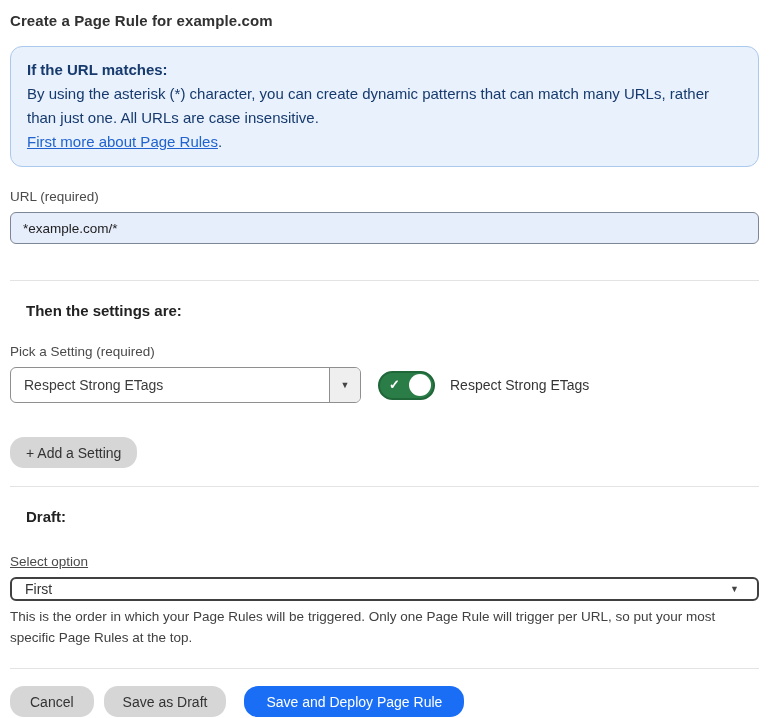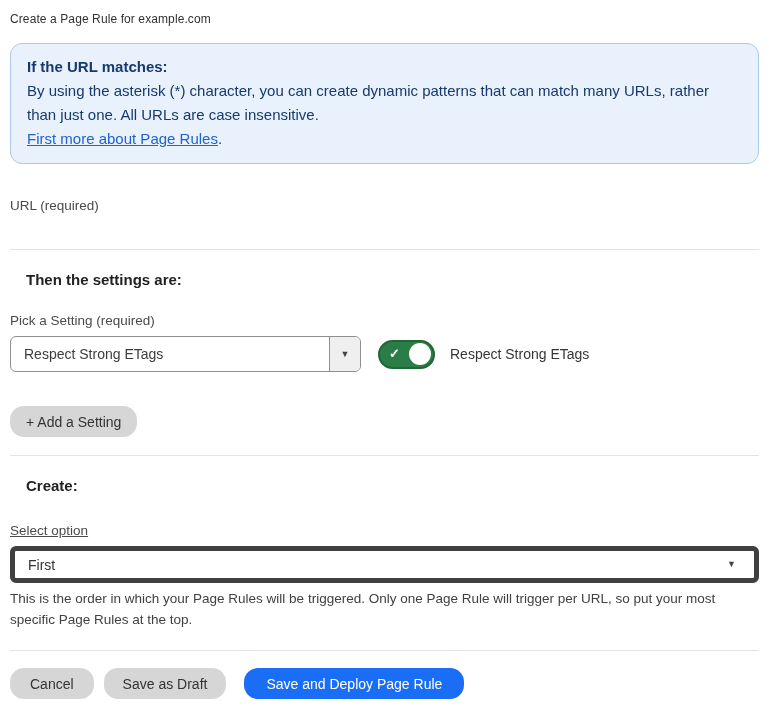--- a/index.html
+++ b/index.html
@@ -7,22 +7,22 @@
   body {
     width: 769px;
     height: 718px;
     font-family: "Liberation Sans", sans-serif;
     color: #333;
     overflow: hidden;
   }
   .container { padding: 10px 10px 0 10px; }
 
   .page-title {
-    font-size: 12px;
-    font-weight: normal;
+    font-size: 15px;
+    font-weight: bold;
     color: #313131;
     margin-top: 2px;
     letter-spacing: 0.1px;
   }
 
   
   .info-box {
     margin-top: 17px;
     background: #e8f1fc;
     border: 1px solid #abc9ec;
@@ -36,21 +36,21 @@
   .info-link {
     color: #2063cf;
     text-decoration: underline;
     cursor: pointer;
   }
 
   
   .field-label {
     font-size: 13.5px;
     color: #4a4a4a;
-    margin-top: 34px;
+    margin-top: 22px;
   }
 
   
   .url-input {
     display: block;
     width: 749px;
     height: 32px;
     margin-top: 8px;
     background: #e6edfb;
     border: 1px solid #7d8694;
@@ -174,22 +174,22 @@
   }
   .add-setting-btn {
     margin-top: 34px;
     padding: 0 16px;
   }
 
   
   .order-select {
     margin-top: 8px;
     width: 749px;
-    height: 37px;
-    border: 5px solid #404040;
+    height: 24px;
+    border: 2px solid #404040;
     border-radius: 6px;
     background: #fff;
     display: flex;
     align-items: center;
     justify-content: space-between;
     padding: 0 18px 0 13px;
     font-size: 14px;
     color: #333;
     cursor: pointer;
   }
@@ -223,20 +223,21 @@
 
   <h1 class="page-title">Create a Page Rule for example.com</h1>
 
   <div class="info-box">
     <div class="info-heading">If the URL matches:</div>
     <div class="info-body">By using the asterisk (*) character, you can create dynamic patterns that can match many URLs, rather than just one. All URLs are case insensitive.</div>
     <div><span class="info-link">First more about Page Rules</span><span>.</span></div>
   </div>
 
   <div class="field-label">URL (required)</div>
+  <input class="url-input" type="text" value="*example.com/*" style="">
 
   <hr class="divider">
 
   <div class="section-heading">Then the settings are:</div>
 
   <div class="field-label" style="margin-top:25px;">Pick a Setting (required)</div>
 
   <div class="setting-row">
     <div class="setting-select">
       <div class="select-value">Respect Strong ETags</div>
@@ -248,21 +249,21 @@
       <span class="check-icon">✓</span>
       <span class="knob"></span>
     </div>
     <div class="toggle-label">Respect Strong ETags</div>
   </div>
 
   <button class="btn btn-gray add-setting-btn">+ Add a Setting</button>
 
   <hr class="divider d2">
 
-  <div class="section-heading">Create:</div>
+  <div class="section-heading">Draft:</div>
 
   <div class="field-label" style="margin-top:29px;text-decoration:underline;">Select option</div>
 
   <div class="order-select">
     <span>First</span>
     <span class="caret">▼</span>
   </div>
 
   <div class="help-text">This is the order in which your Page Rules will be triggered. Only one Page Rule will trigger per URL, so put your most specific Page Rules at the top.</div>
 

